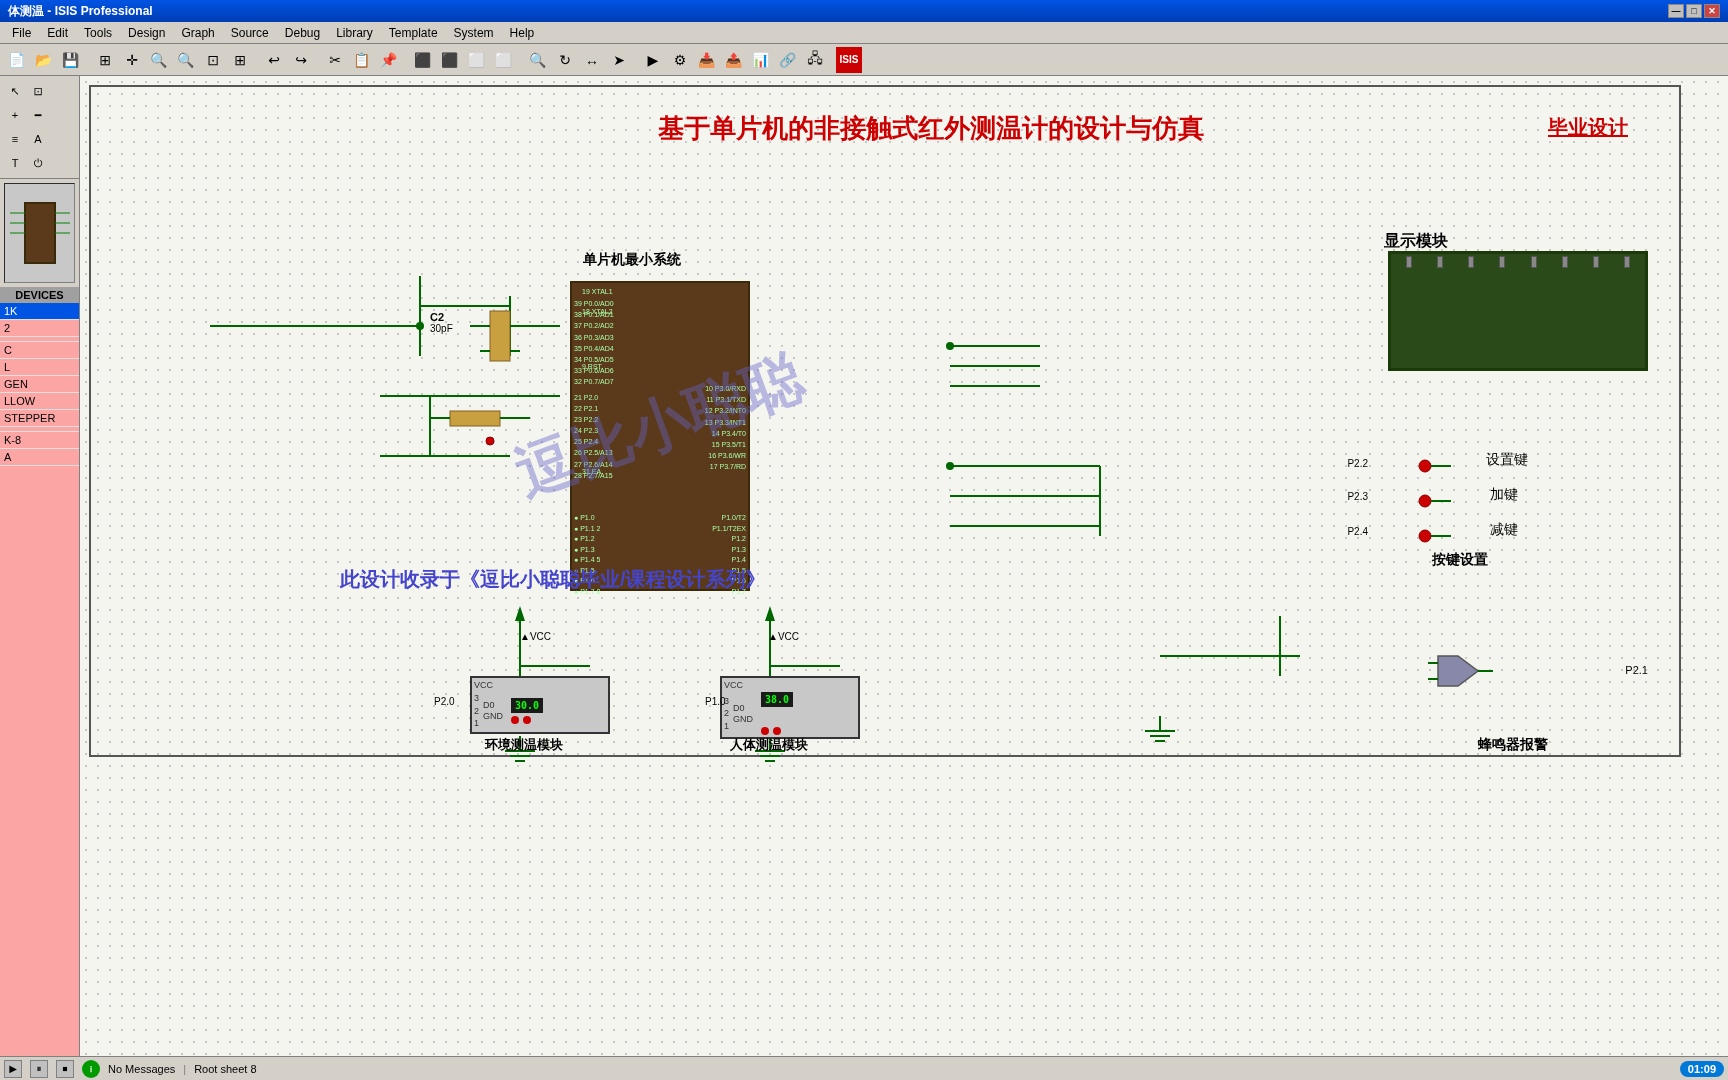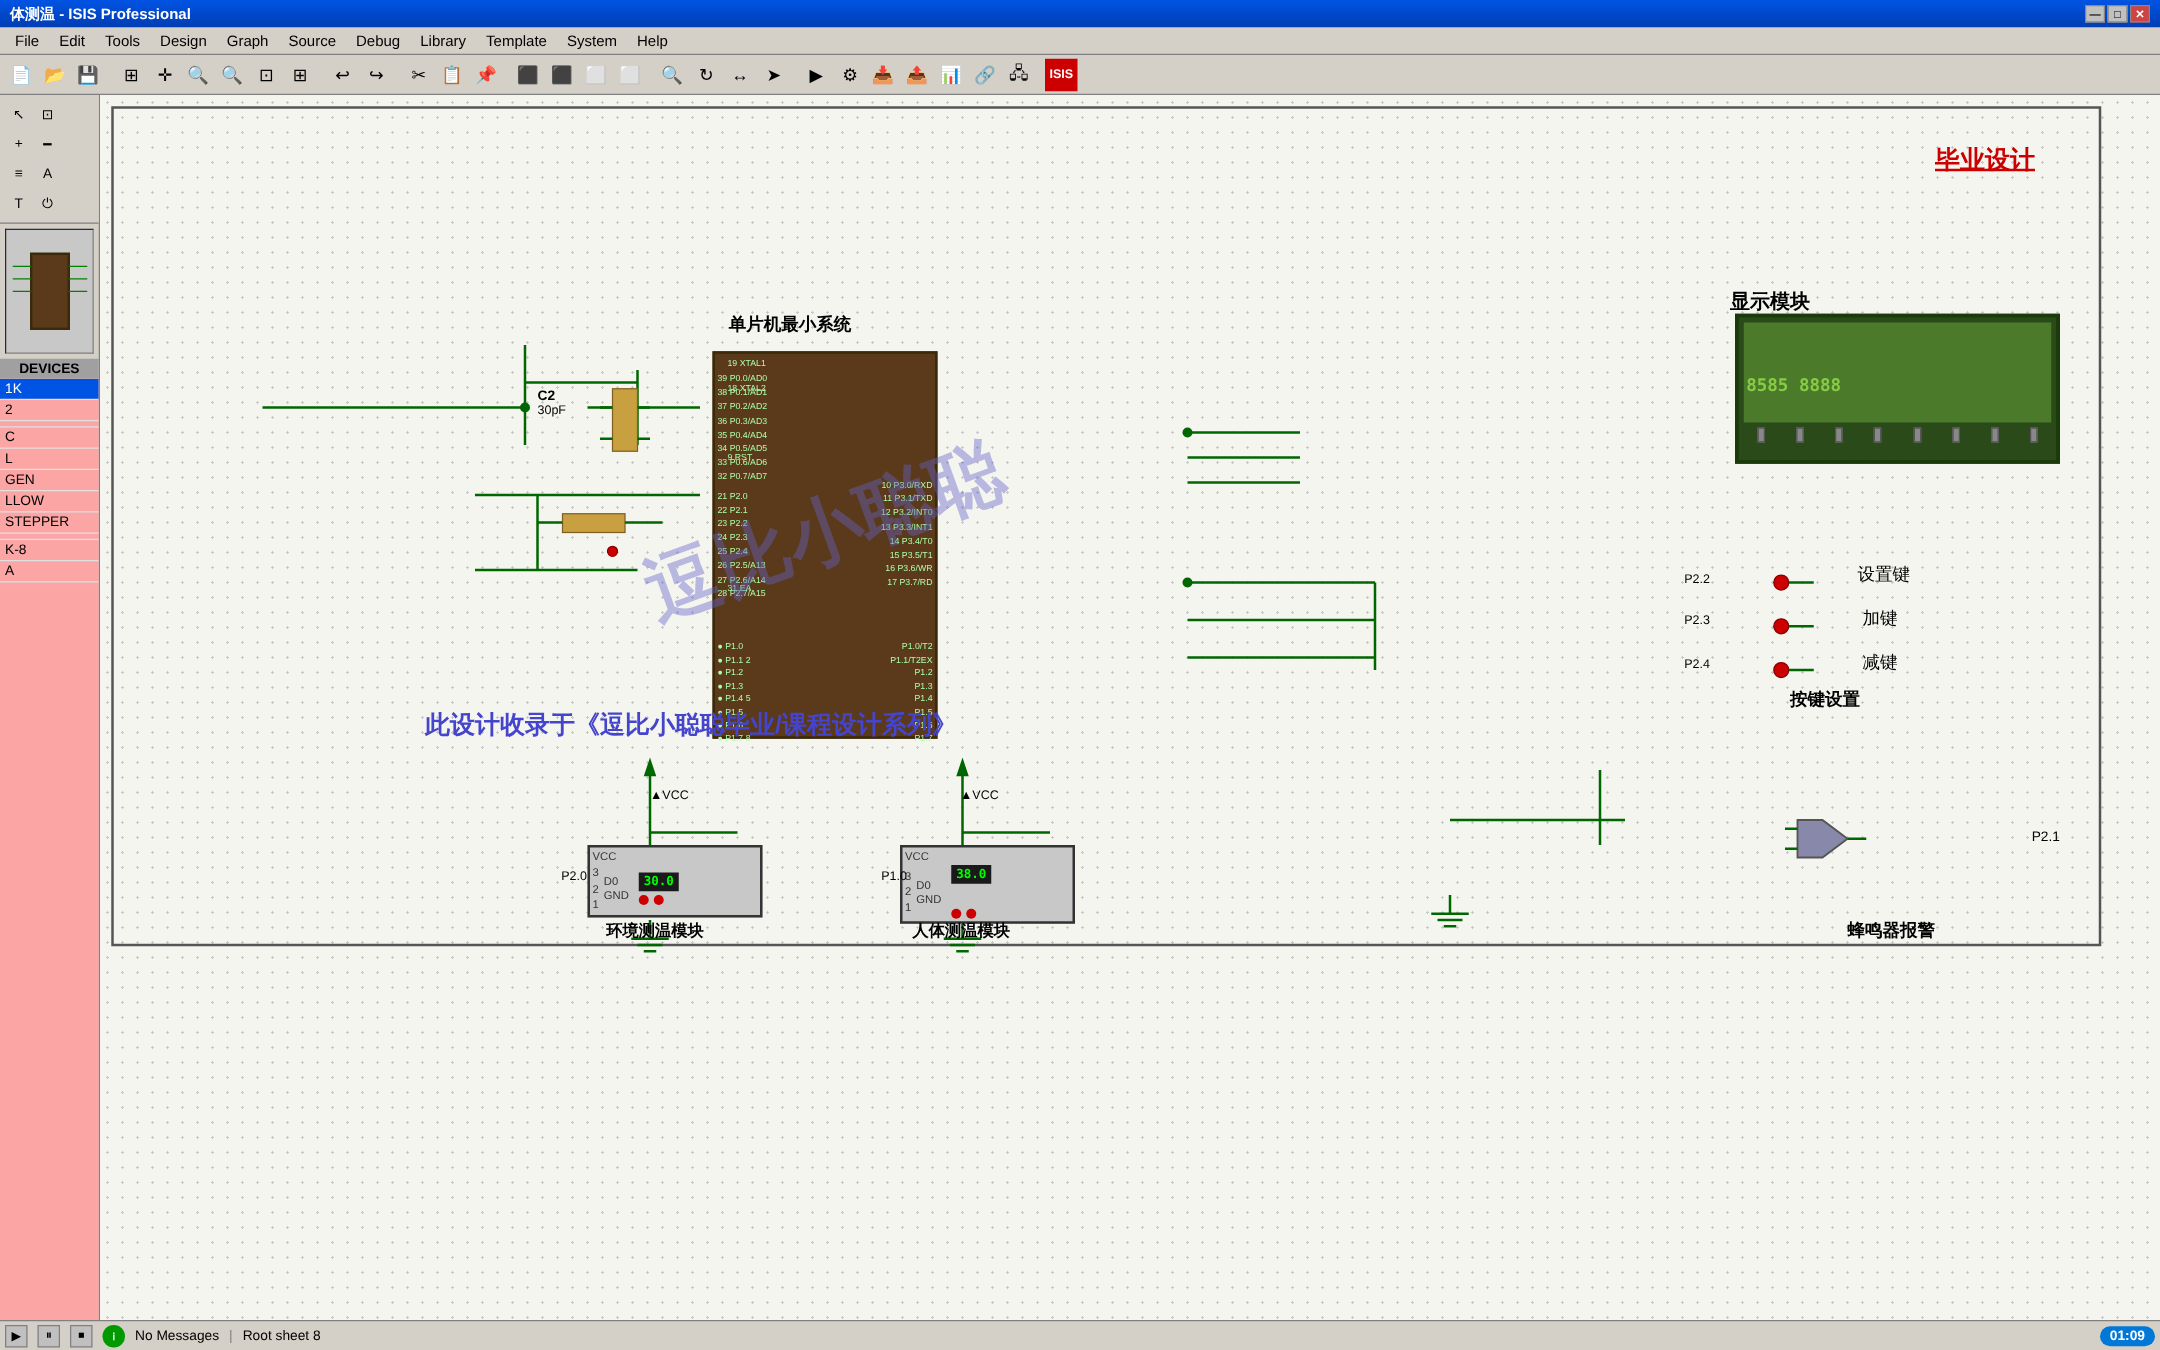--- a/index.html
+++ b/index.html
@@ -438,31 +438,28 @@
         <line x1="1080" y1="640" x2="1080" y2="655" stroke="#006600" stroke-width="2"></line>
         <line x1="1065" y1="655" x2="1095" y2="655" stroke="#006600" stroke-width="2"></line>
         <line x1="1070" y1="660" x2="1090" y2="660" stroke="#006600" stroke-width="2"></line>
         <line x1="1075" y1="665" x2="1085" y2="665" stroke="#006600" stroke-width="2"></line>
 
         <circle cx="340" cy="250" r="4" fill="#006600"></circle>
         <circle cx="870" cy="390" r="4" fill="#006600"></circle>
         <circle cx="870" cy="270" r="4" fill="#006600"></circle>
       </svg>
 
+      <div class="sch-title-main" style="top:35px;left:50%;transform:translateX(-45%);font-size:26px;">基于单片机的非接触式红外测温计的设计与仿真</div>
       <div class="sch-title-sub" style="top:38px;right:100px;font-size:20px;color:#cc0000;">毕业设计</div>
 
       <div class="sch-module-label" style="top:155px;right:280px;font-size:16px;font-weight:bold;">显示模块</div>
 
       <div class="sch-module-label" style="top:175px;left:503px;font-size:14px;font-weight:bold;">单片机最小系统</div>
 
       <div class="lcd-display" style="top:175px;right:80px;width:260px;height:120px;">
-        <div class="lcd-screen" style="height:80px;display:flex;flex-direction:column;justify-content:center;">
-          <div class="lcd-text-row" style="font-size:14px;font-weight:bold;">　　　　　　　　</div>
-          <div class="lcd-text-row" style="font-size:14px;font-weight:bold;">8585 8888</div>
-        </div>
 
         <div style="display:flex;justify-content:space-around;padding:0 2px;margin-top:2px;">
           <div style="width:6px;height:12px;background:#888;border:1px solid #555;"></div>
           <div style="width:6px;height:12px;background:#888;border:1px solid #555;"></div>
           <div style="width:6px;height:12px;background:#888;border:1px solid #555;"></div>
           <div style="width:6px;height:12px;background:#888;border:1px solid #555;"></div>
           <div style="width:6px;height:12px;background:#888;border:1px solid #555;"></div>
           <div style="width:6px;height:12px;background:#888;border:1px solid #555;"></div>
           <div style="width:6px;height:12px;background:#888;border:1px solid #555;"></div>
           <div style="width:6px;height:12px;background:#888;border:1px solid #555;"></div>
@@ -626,21 +623,21 @@
           <div style="display:flex;flex-direction:column;gap:1px;margin-left:4px;">
             <div class="temp-display">30.0</div>
             <div style="display:flex;gap:4px;margin-top:2px;">
               <div style="width:8px;height:8px;border-radius:50%;background:#cc0000;"></div>
               <div style="width:8px;height:8px;border-radius:50%;background:#cc0000;"></div>
             </div>
           </div>
         </div>
       </div>
       <div class="sch-module-label" style="top:660px;left:405px;font-size:13px;font-weight:bold;">环境测温模块</div>
-      <div style="position:absolute;top:620px;left:369px;font-size:10px;color:black;">P2.0</div>
+      <div style="position:absolute;top:620px;left:354px;font-size:10px;color:black;">P2.0</div>
 
       <div class="temp-module" style="top:600px;left:640px;width:140px;">
         <div style="display:flex;gap:2px;align-items:center;margin-bottom:2px;">
           <span style="font-size:9px;color:#333;">VCC</span>
         </div>
         <div style="display:flex;gap:4px;align-items:center;">
           <div style="font-size:9px;line-height:1.4;color:#333;">
             <div>3</div>
             <div>2</div>
             <div>1</div>

